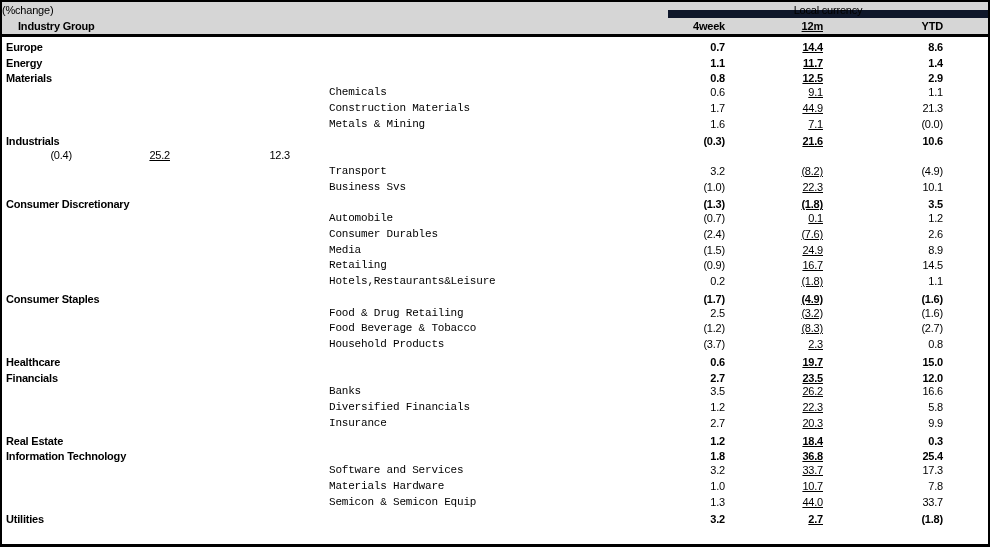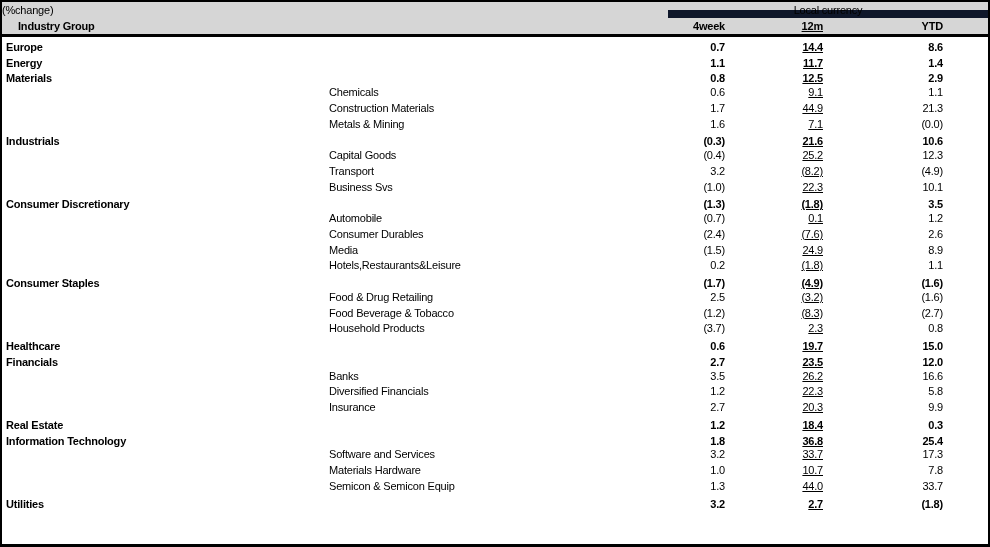--- a/index.html
+++ b/index.html
@@ -37,20 +37,21 @@
     white-space: nowrap;
     background: #ffffff;
   }
   .cell-label {
     flex: 1;
     padding-left: 4px;
     overflow: hidden;
   }
   .row.sub .cell-label {
     padding-left: 327px;
+    font-family: Liberation Mono, monospace;
   }
   .row.group {
     font-weight: bold;
     align-items: flex-end;
   }
   .cell-num {
     text-align: right;
   }
   .cell-4w  { width: 70px; }
   .cell-12m { width: 98px; text-decoration: underline; }
@@ -141,21 +142,20 @@
         <div class="cell-spacer"></div>
       </div>
       <div class="row group">
         <div class="cell-label">Industrials</div>
         <div class="cell-num cell-4w">(0.3)</div>
         <div class="cell-num cell-12m">21.6</div>
         <div class="cell-num cell-ytd">10.6</div>
         <div class="cell-spacer"></div>
       </div>
       <div class="row sub">
-        <div class="cell-label">Capital Goods</div>
         <div class="cell-num cell-4w">(0.4)</div>
         <div class="cell-num cell-12m">25.2</div>
         <div class="cell-num cell-ytd">12.3</div>
         <div class="cell-spacer"></div>
       </div>
       <div class="row sub">
         <div class="cell-label">Transport</div>
         <div class="cell-num cell-4w">3.2</div>
         <div class="cell-num cell-12m">(8.2)</div>
         <div class="cell-num cell-ytd">(4.9)</div>
@@ -190,20 +190,27 @@
         <div class="cell-spacer"></div>
       </div>
       <div class="row sub">
         <div class="cell-label">Media</div>
         <div class="cell-num cell-4w">(1.5)</div>
         <div class="cell-num cell-12m">24.9</div>
         <div class="cell-num cell-ytd">8.9</div>
         <div class="cell-spacer"></div>
       </div>
       <div class="row sub">
+        <div class="cell-label">Retailing</div>
+        <div class="cell-num cell-4w">(0.9)</div>
+        <div class="cell-num cell-12m">16.7</div>
+        <div class="cell-num cell-ytd">14.5</div>
+        <div class="cell-spacer"></div>
+      </div>
+      <div class="row sub">
         <div class="cell-label">Hotels,Restaurants&amp;Leisure</div>
         <div class="cell-num cell-4w">0.2</div>
         <div class="cell-num cell-12m">(1.8)</div>
         <div class="cell-num cell-ytd">1.1</div>
         <div class="cell-spacer"></div>
       </div>
       <div class="row group">
         <div class="cell-label">Consumer Staples</div>
         <div class="cell-num cell-4w">(1.7)</div>
         <div class="cell-num cell-12m">(4.9)</div>

